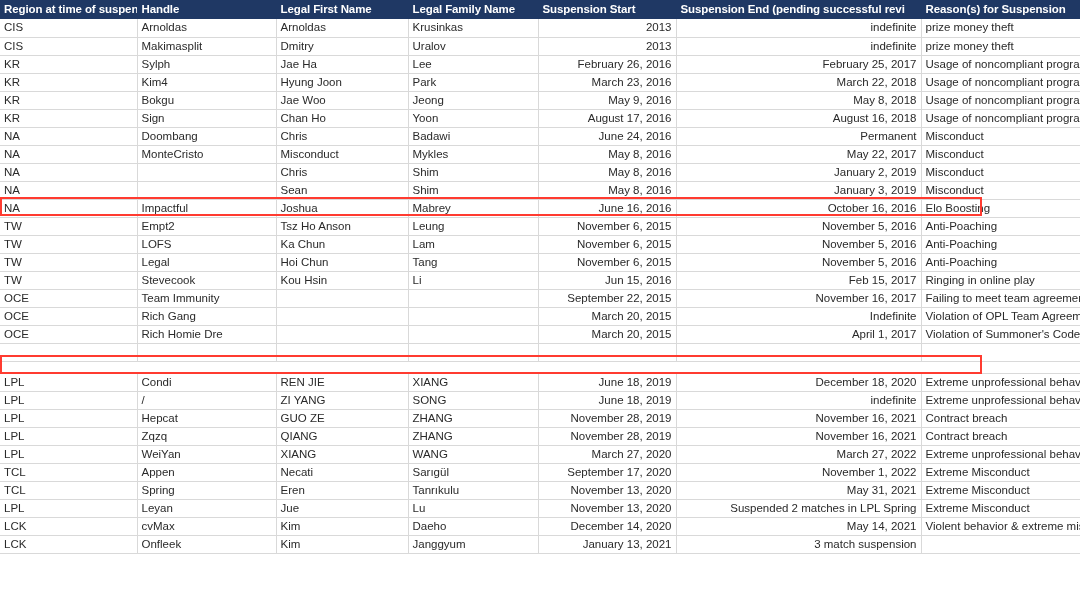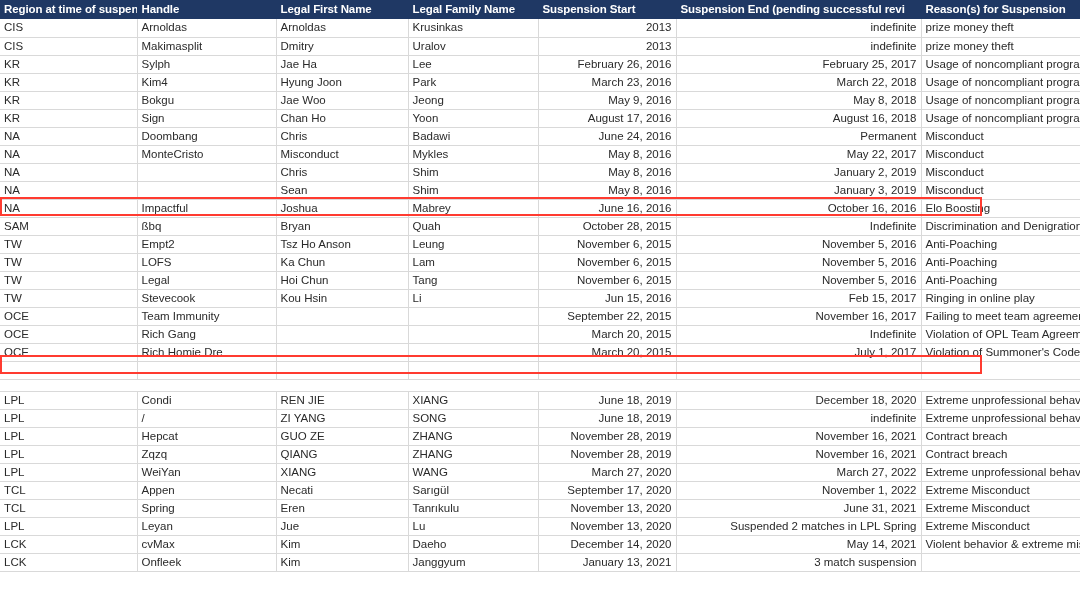--- a/index.html
+++ b/index.html
@@ -198,29 +198,20 @@
         <tr class="">
           <td>NA</td>
           <td>Impactful</td>
           <td>Joshua</td>
           <td>Mabrey</td>
           <td class="num">June 16, 2016</td>
           <td class="num">October 16, 2016</td>
           <td class="last">Elo Boosting</td>
         </tr>
         <tr class="">
-          <td>SAM</td>
-          <td>ßbq</td>
-          <td>Bryan</td>
-          <td>Quah</td>
-          <td class="num">October 28, 2015</td>
-          <td class="num">Indefinite</td>
-          <td class="last">Discrimination and Denigration</td>
-        </tr>
-        <tr class="">
           <td>TW</td>
           <td>Empt2</td>
           <td>Tsz Ho Anson</td>
           <td>Leung</td>
           <td class="num">November 6, 2015</td>
           <td class="num">November 5, 2016</td>
           <td class="last">Anti-Poaching</td>
         </tr>
         <tr class="">
           <td>TW</td>
@@ -266,21 +257,21 @@
           <td class="num">March 20, 2015</td>
           <td class="num">Indefinite</td>
           <td class="last">Violation of OPL Team Agreement</td>
         </tr>
         <tr class="">
           <td>OCE</td>
           <td>Rich Homie Dre</td>
           <td></td>
           <td></td>
           <td class="num">March 20, 2015</td>
-          <td class="num">July 1, 2017</td>
+          <td class="num">April 1, 2017</td>
           <td class="last">Violation of Summoner's Code</td>
         </tr>
         <tr class="blank">
           <td></td>
           <td></td>
           <td></td>
           <td></td>
           <td class="num"></td>
           <td class="num"></td>
           <td class="last"></td>
@@ -341,21 +332,21 @@
           <td class="num">September 17, 2020</td>
           <td class="num">November 1, 2022</td>
           <td class="last">Extreme Misconduct</td>
         </tr>
         <tr class="">
           <td>TCL</td>
           <td>Spring</td>
           <td>Eren</td>
           <td>Tanrıkulu</td>
           <td class="num">November 13, 2020</td>
-          <td class="num">June 31, 2021</td>
+          <td class="num">May 31, 2021</td>
           <td class="last">Extreme Misconduct</td>
         </tr>
         <tr class="">
           <td>LPL</td>
           <td>Leyan</td>
           <td>Jue</td>
           <td>Lu</td>
           <td class="num">November 13, 2020</td>
           <td class="num">Suspended 2 matches in LPL Spring</td>
           <td class="last">Extreme Misconduct</td>

